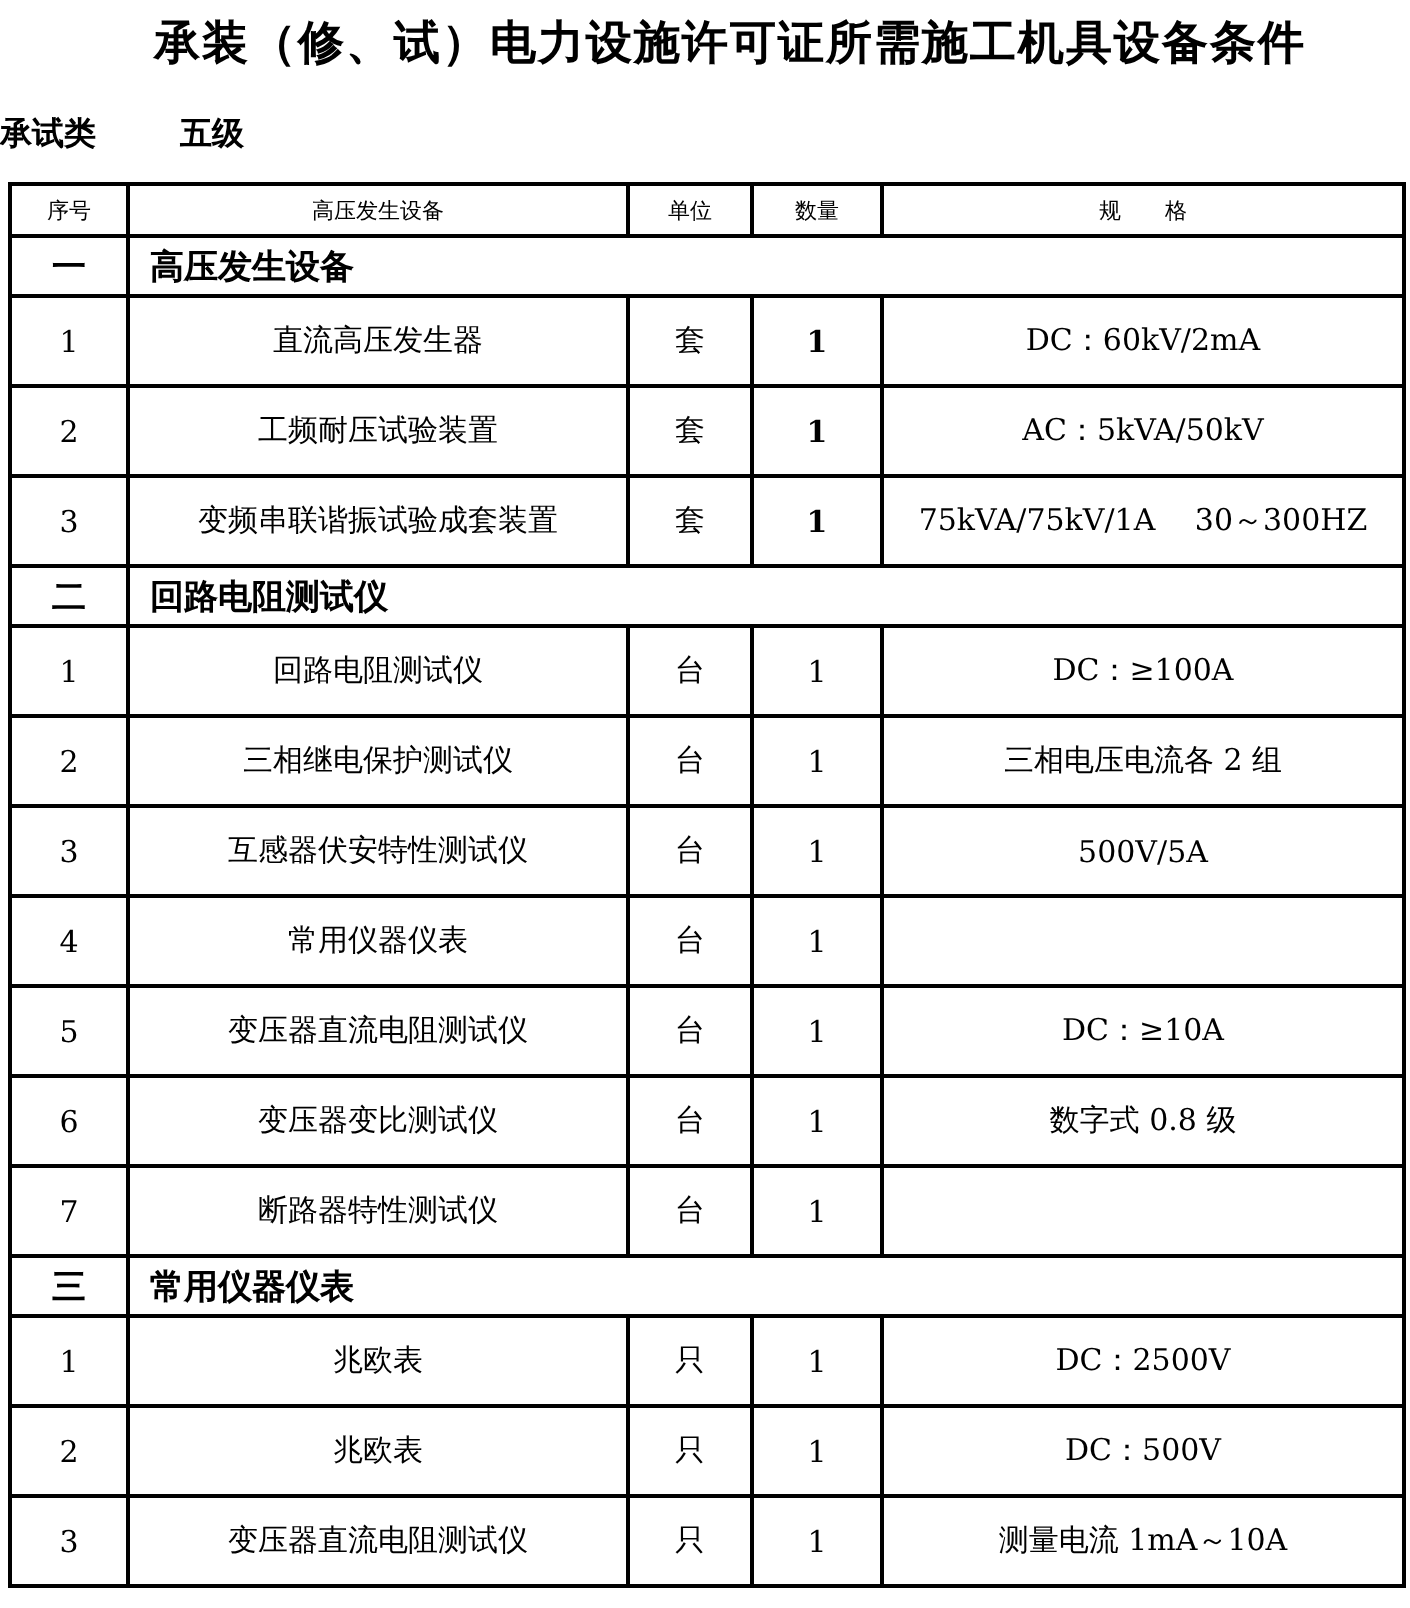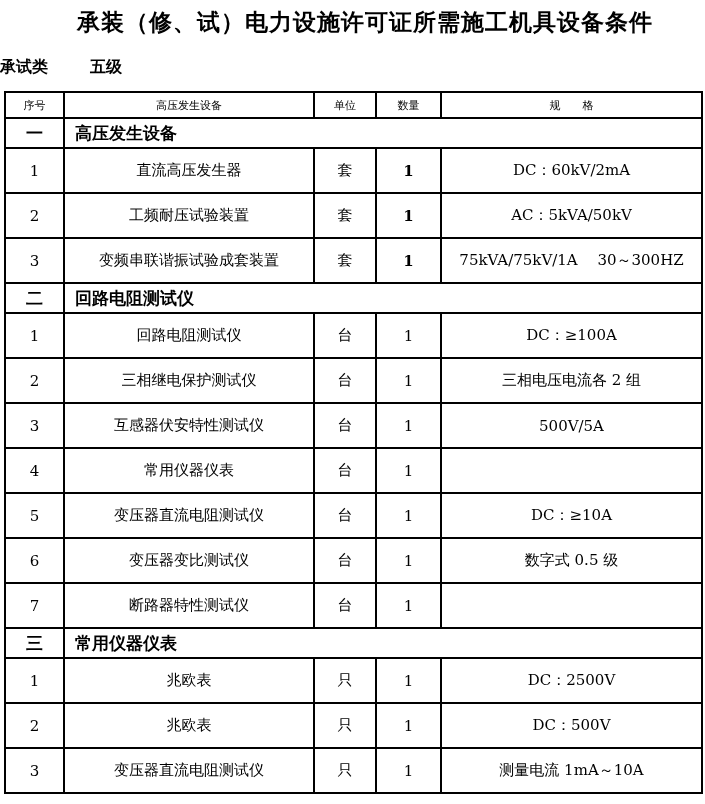--- a/index.html
+++ b/index.html
@@ -157,21 +157,21 @@
         <td>变压器直流电阻测试仪</td>
         <td>台</td>
         <td>1</td>
         <td>DC：≥10A</td>
       </tr>
       <tr class="data-row">
         <td>6</td>
         <td>变压器变比测试仪</td>
         <td>台</td>
         <td>1</td>
-        <td>数字式 0.5 级</td>
+        <td>数字式 0.8 级</td>
       </tr>
       <tr class="data-row">
         <td>7</td>
         <td>断路器特性测试仪</td>
         <td>台</td>
         <td>1</td>
         <td></td>
       </tr>
       <tr class="section-row">
         <td>三</td>

